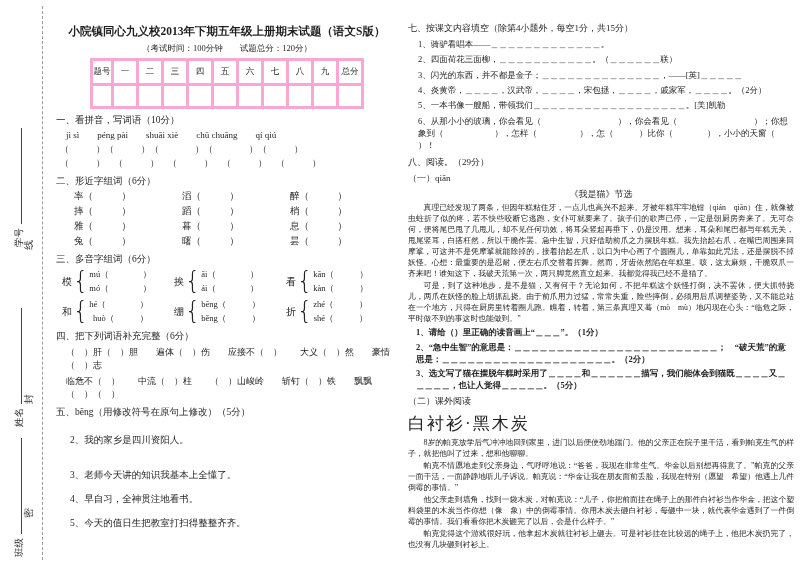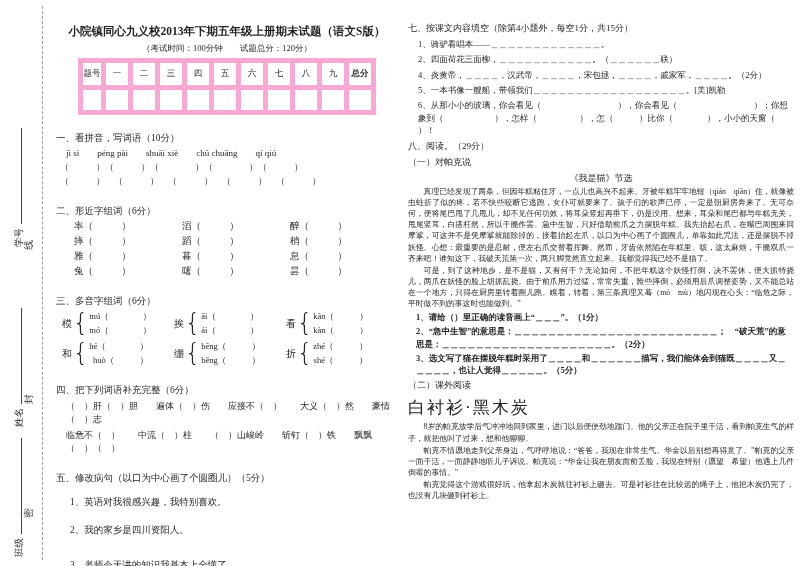--- a/index.html
+++ b/index.html
@@ -10,26 +10,26 @@
   .mfield{position:absolute;left:-62px;width:160px;height:14px;font-size:9.5px;
           transform:rotate(-90deg);white-space:nowrap;}
   .mfield .mline{display:inline-block;width:96px;border-bottom:1px solid #444;height:10px;margin-left:4px;}
   .mseal{position:absolute;left:24px;font-size:10px;transform:rotate(-90deg);color:#333;}
   
   .col-left{position:absolute;left:56px;top:24px;width:342px;}
   .col-right{position:absolute;left:408px;top:22px;width:386px;}
   .title{font-size:11.5px;font-weight:bold;text-align:center;letter-spacing:0;}
   .info{font-size:8.5px;text-align:center;margin-top:4px;}
   table.score{border-collapse:collapse;margin:3px auto 0 auto;}
-  table.score td{border:5px solid #f9a8d4;font-size:8.5px;text-align:center;padding:0;}
+  table.score td{border:3px solid #f9a8d4;font-size:8.5px;text-align:center;padding:0;}
   table.score tr.hd td{width:22px;height:22px;line-height:1.1;}
   table.score tr.hd td.first{width:18px;}
-  table.score td.total{width:34px;font-weight:bold;}
+  table.score td.total{width:34px;}
   table.score tr.blank td{height:20px;}
-  .sec{margin-top:17px;}
+  .sec{margin-top:5px;}
   .sec-title{font-size:9.5px;}
   .py{font-size:9px;padding-left:10px;margin-top:2px;white-space:nowrap;}
   .pyb{font-size:9px;padding-left:4px;margin-top:1px;white-space:nowrap;}
   .xjz-grid{display:grid;grid-template-columns:1fr 1fr 1fr;row-gap:2px;font-size:9.5px;
             padding-left:18px;margin-top:2px;}
   .dyz-grid{display:grid;grid-template-columns:1fr 1fr 1fr;row-gap:3px;padding-left:6px;margin-top:2px;}
   .mg{display:flex;align-items:center;}
   .mg-char{font-size:10px;}
   .brace{font-size:24px;font-weight:100;line-height:0.9;margin:0 1px;color:#222;
          font-family:"DejaVu Sans","Liberation Sans",sans-serif;}
@@ -178,55 +178,56 @@
       </div>
     </div>
 
     <div class="sec">
       <div class="sec-title">四、把下列词语补充完整（6分）</div>
       <div class="fill-line">（　）肝（　）胆　　遍体（　）伤　　应接不（　）　　大义（　）然　　豪情（　）志</div>
       <div class="fill-line">临危不（　）　　中流（　）柱　　（　）山峻岭　　斩钉（　）铁　　飘飘（　）（　）</div>
     </div>
 
     <div class="sec">
-      <div class="sec-title">五、修改病句（以口为中心画了个圆圈儿）（5分）</div>
-      <div class="fix-item">1、英语对我很感兴趣，我特别喜欢。</div>
+      <div class="sec-title">五、bēng（用修改符号在原句上修改）（5分）</div>
       <div class="fix-item" style="margin-top:15px;">2、我的家乡是四川资阳人。</div>
       <div class="fix-item" style="margin-top:22px;">3、老师今天讲的知识我基本上全懂了。</div>
       <div class="fix-item">4、早自习，全神贯注地看书。</div>
       <div class="fix-item">5、今天的值日生把教室打扫得整整齐齐。</div>
     </div>
 
   </div>
 
   <div class="col-right">
 
     <div>
       <div class="sec-title-r">七、按课文内容填空（除第4小题外，每空1分，共15分）</div>
       <div class="q7">1、骑驴看唱本——＿＿＿＿＿＿＿＿＿＿＿＿＿。</div>
       <div class="q7">2、四面荷花三面柳，＿＿＿＿＿＿＿＿＿＿＿。（＿＿＿＿＿＿联）</div>
+      <div class="q7">3、闪光的东西，并不都是金子；＿＿＿＿＿＿＿＿＿＿＿＿＿＿，——[英]＿＿＿＿＿</div>
       <div class="q7">4、炎黄帝，＿＿＿＿，汉武帝，＿＿＿＿，宋包拯，＿＿＿＿，戚家军，＿＿＿＿。（2分）</div>
       <div class="q7">5、一本书像一艘船，带领我们＿＿＿＿＿＿＿＿＿＿＿＿＿＿＿＿＿＿。[美]凯勒</div>
       <div class="q7">6、从那小小的玻璃，你会看见（　　　　　　　　　），你会看见（　　　　　　　　　）；你想象到（　　　　　　），怎样（　　　　　），怎（　　　）比你（　　　　），小小的天窗（　　　　　）！</div>
     </div>
 
     <div style="margin-top:4px;">
       <div class="sec-title-r">八、阅读。（29分）</div>
-      <div class="part-label">（一）对帕克说</div>
+      <div class="part-label">（一）qiān</div>
 
       <div class="r-title">《我是猫》节选</div>
       <p class="passage">真理已经发现了两条，但因年糕粘住牙，一点儿也高兴不起来。牙被年糕牢牢地钳（qián　qiān）住，就像被虫蛀折了似的疼，若不快些咬断它逃跑，女仆可就要来了。孩子们的歌声已停，一定是朝厨房奔来了。无可奈何，便将尾巴甩了几甩儿，却不见任何功效，将耳朵竖起再垂下，仍是没用。想来，耳朵和尾巴都与年糕无关，甩尾竖耳，白搭枉然，所以干脆作罢。急中生智，只好借助前爪之力摆脱年糕。我先抬起右爪，在嘴巴周围来回摩挲，可这并不是凭摩挲就能除掉的，接着抬起左爪，以口为中心画了个圆圈儿，单靠如此咒法，还是摆脱不掉妖怪。心想：最重要的是忍耐，便左右爪交替着挥舞。然而，牙齿依然陷在年糕里。咳，这太麻烦，干脆双爪一齐来吧！谁知这下，我破天荒第一次，两只脚竟然直立起来。我都觉得我已经不是猫了。</p>
       <p class="passage">可是，到了这种地步，是不是猫，又有何干？无论如何，不把年糕这个妖怪打倒，决不罢休，便大抓特挠儿，两爪在妖怪的脸上胡抓乱挠。由于前爪用力过猛，常常失重，险些摔倒，必须用后爪调整姿势，又不能总站在一个地方，只得在厨房里转着圈儿跑。瞧着，转着，第三条真理又蓦（mò　mù）地闪现在心头：“临危之际，平时做不到的事这时也能做到。”</p>
 
       <div class="rq">1、请给（）里正确的读音画上“＿＿＿”。（1分）</div>
       <div class="rq">2、“急中生智”的意思是：＿＿＿＿＿＿＿＿＿＿＿＿＿＿＿＿＿＿＿＿＿＿＿＿；　“破天荒”的意思是：＿＿＿＿＿＿＿＿＿＿＿＿＿＿＿＿＿＿＿＿。（2分）</div>
       <div class="rq">3、选文写了猫在摆脱年糕时采用了＿＿＿＿和＿＿＿＿＿＿描写，我们能体会到猫既＿＿＿＿又＿＿＿＿＿，也让人觉得＿＿＿＿＿。（5分）</div>
 
       <div class="part-label">（二）课外阅读</div>
       <div class="r-title2">白衬衫·黑木炭</div>
       <p class="passage">8岁的帕克放学后气冲冲地回到家里，进门以后便使劲地踹门。他的父亲正在院子里干活，看到帕克生气的样子，就把他叫了过来，想和他聊聊。</p>
       <p class="passage">帕克不情愿地走到父亲身边，气呼呼地说：“爸爸，我现在非常生气。华金以后别想再得意了。”帕克的父亲一面干活，一面静静地听儿子诉说。帕克说：“华金让我在朋友面前丢脸，我现在特别（愿望　希望）他遇上几件倒霉的事情。”</p>
+      <p class="passage">他父亲走到墙角，找到一袋木炭，对帕克说：“儿子，你把前面挂在绳子上的那件白衬衫当作华金，把这个塑料袋里的木炭当作你想（像　象）中的倒霉事情。你用木炭去砸白衬衫，每砸中一块，就代表华金遇到了一件倒霉的事情。我们看看你把木炭砸完了以后，会是什么样子。”</p>
       <p class="passage">帕克觉得这个游戏很好玩，他拿起木炭就往衬衫上砸去。可是衬衫挂在比较远的绳子上，他把木炭扔完了，也没有几块砸到衬衫上。</p>
 
     </div>
   </div>
 
 </div>
 
 </body></html>

